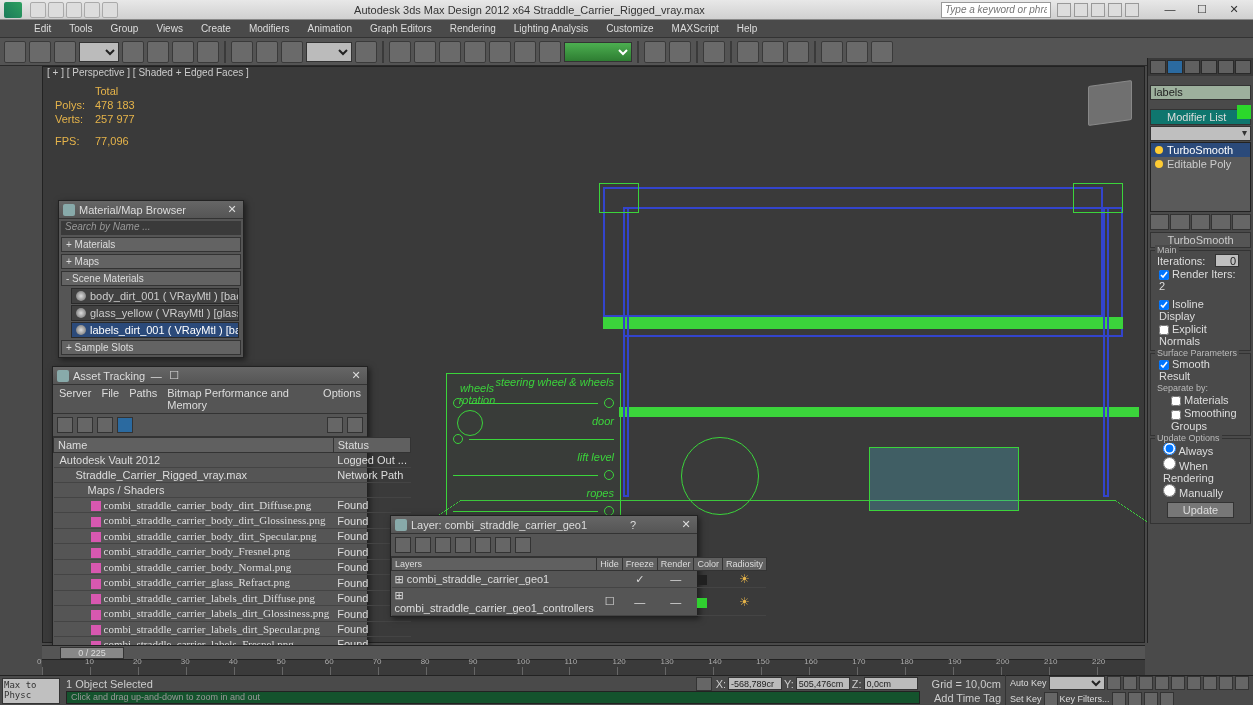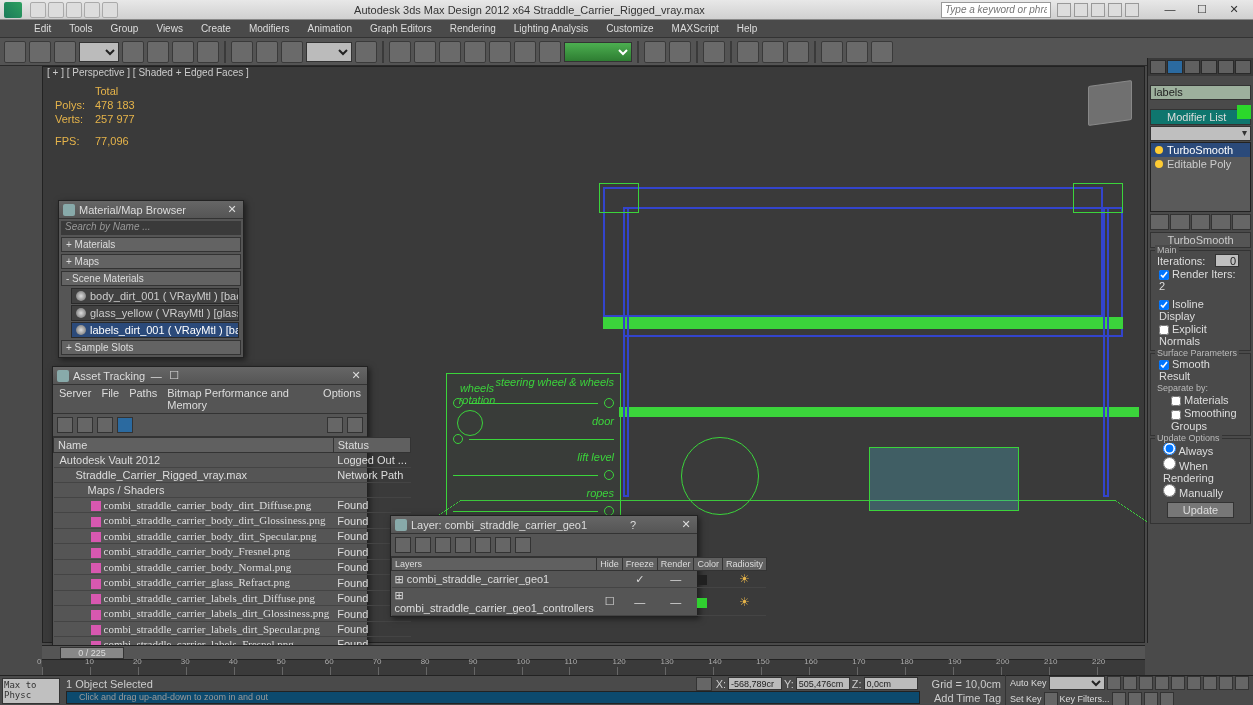--- a/index.html
+++ b/index.html
@@ -124,21 +124,21 @@
 .timeslider { position: absolute; left: 42px; right: 108px; bottom: 46px; height: 14px; background: #555; border-top: 1px solid #222; }
 .timeslider .handle { position: absolute; left: 18px; width: 64px; height: 12px; top: 1px; background: #888; border: 1px solid #333; text-align: center; font-size: 9px; color: #ddd; }
 .timeline { position: absolute; left: 42px; right: 108px; bottom: 30px; height: 16px; background: #3a3a3a; display: flex; align-items: flex-end; border-top: 1px solid #222; }
 .timeline .tick { flex: 1; border-left: 1px solid #666; height: 8px; position: relative; }
 .timeline .tick span { position: absolute; top: -10px; left: -6px; font-size: 8px; color: #aaa; }
 
 .statusbar { position: absolute; left: 0; right: 0; bottom: 0; height: 30px; background: #4a4a4a; border-top: 1px solid #222; display: flex; align-items: center; font-size: 10px; color: #ccc; }
 .statusbar .leftblk { width: 58px; height: 26px; border: 1px solid #333; margin: 1px 2px; background: #c0c0c0; color: #333; font-family: monospace; font-size: 9px; padding: 1px; }
 .statusbar .mid { flex: 1; display: flex; flex-direction: column; }
 .statusbar .mid .row { display: flex; align-items: center; height: 14px; gap: 4px; padding: 0 4px; }
-.statusbar .mid .prompt { background: #0c4a6e; border: 1px solid #222; height: 13px; flex: 1; padding: 0 12px; color: #999; font-size: 9px; }
+.statusbar .mid .prompt { background: #14532d; border: 1px solid #222; height: 13px; flex: 1; padding: 0 4px; color: #999; font-size: 9px; }
 .statusbar .coord { display: flex; gap: 2px; align-items: center; }
 .statusbar .coord .cin { width: 54px; height: 13px; background: #bbb; border: 1px solid #333; color: #222; font-size: 9px; padding: 0 2px; }
 .statusbar .rightblk { width: 248px; display: flex; flex-wrap: wrap; align-items: center; gap: 2px; padding: 1px 4px; border-left: 1px solid #333; }
 .statusbar .rightblk .b { width: 14px; height: 14px; background: #666; border: 1px solid #333; }
 .statusbar .rightblk .sel { height: 14px; width: 56px; background: #bbb; color: #222; border: 1px solid #333; font-size: 9px; }
 .statusbar .rightblk .label { color: #ddd; font-size: 9px; }
 </style>
 </head>
 <body>
 

